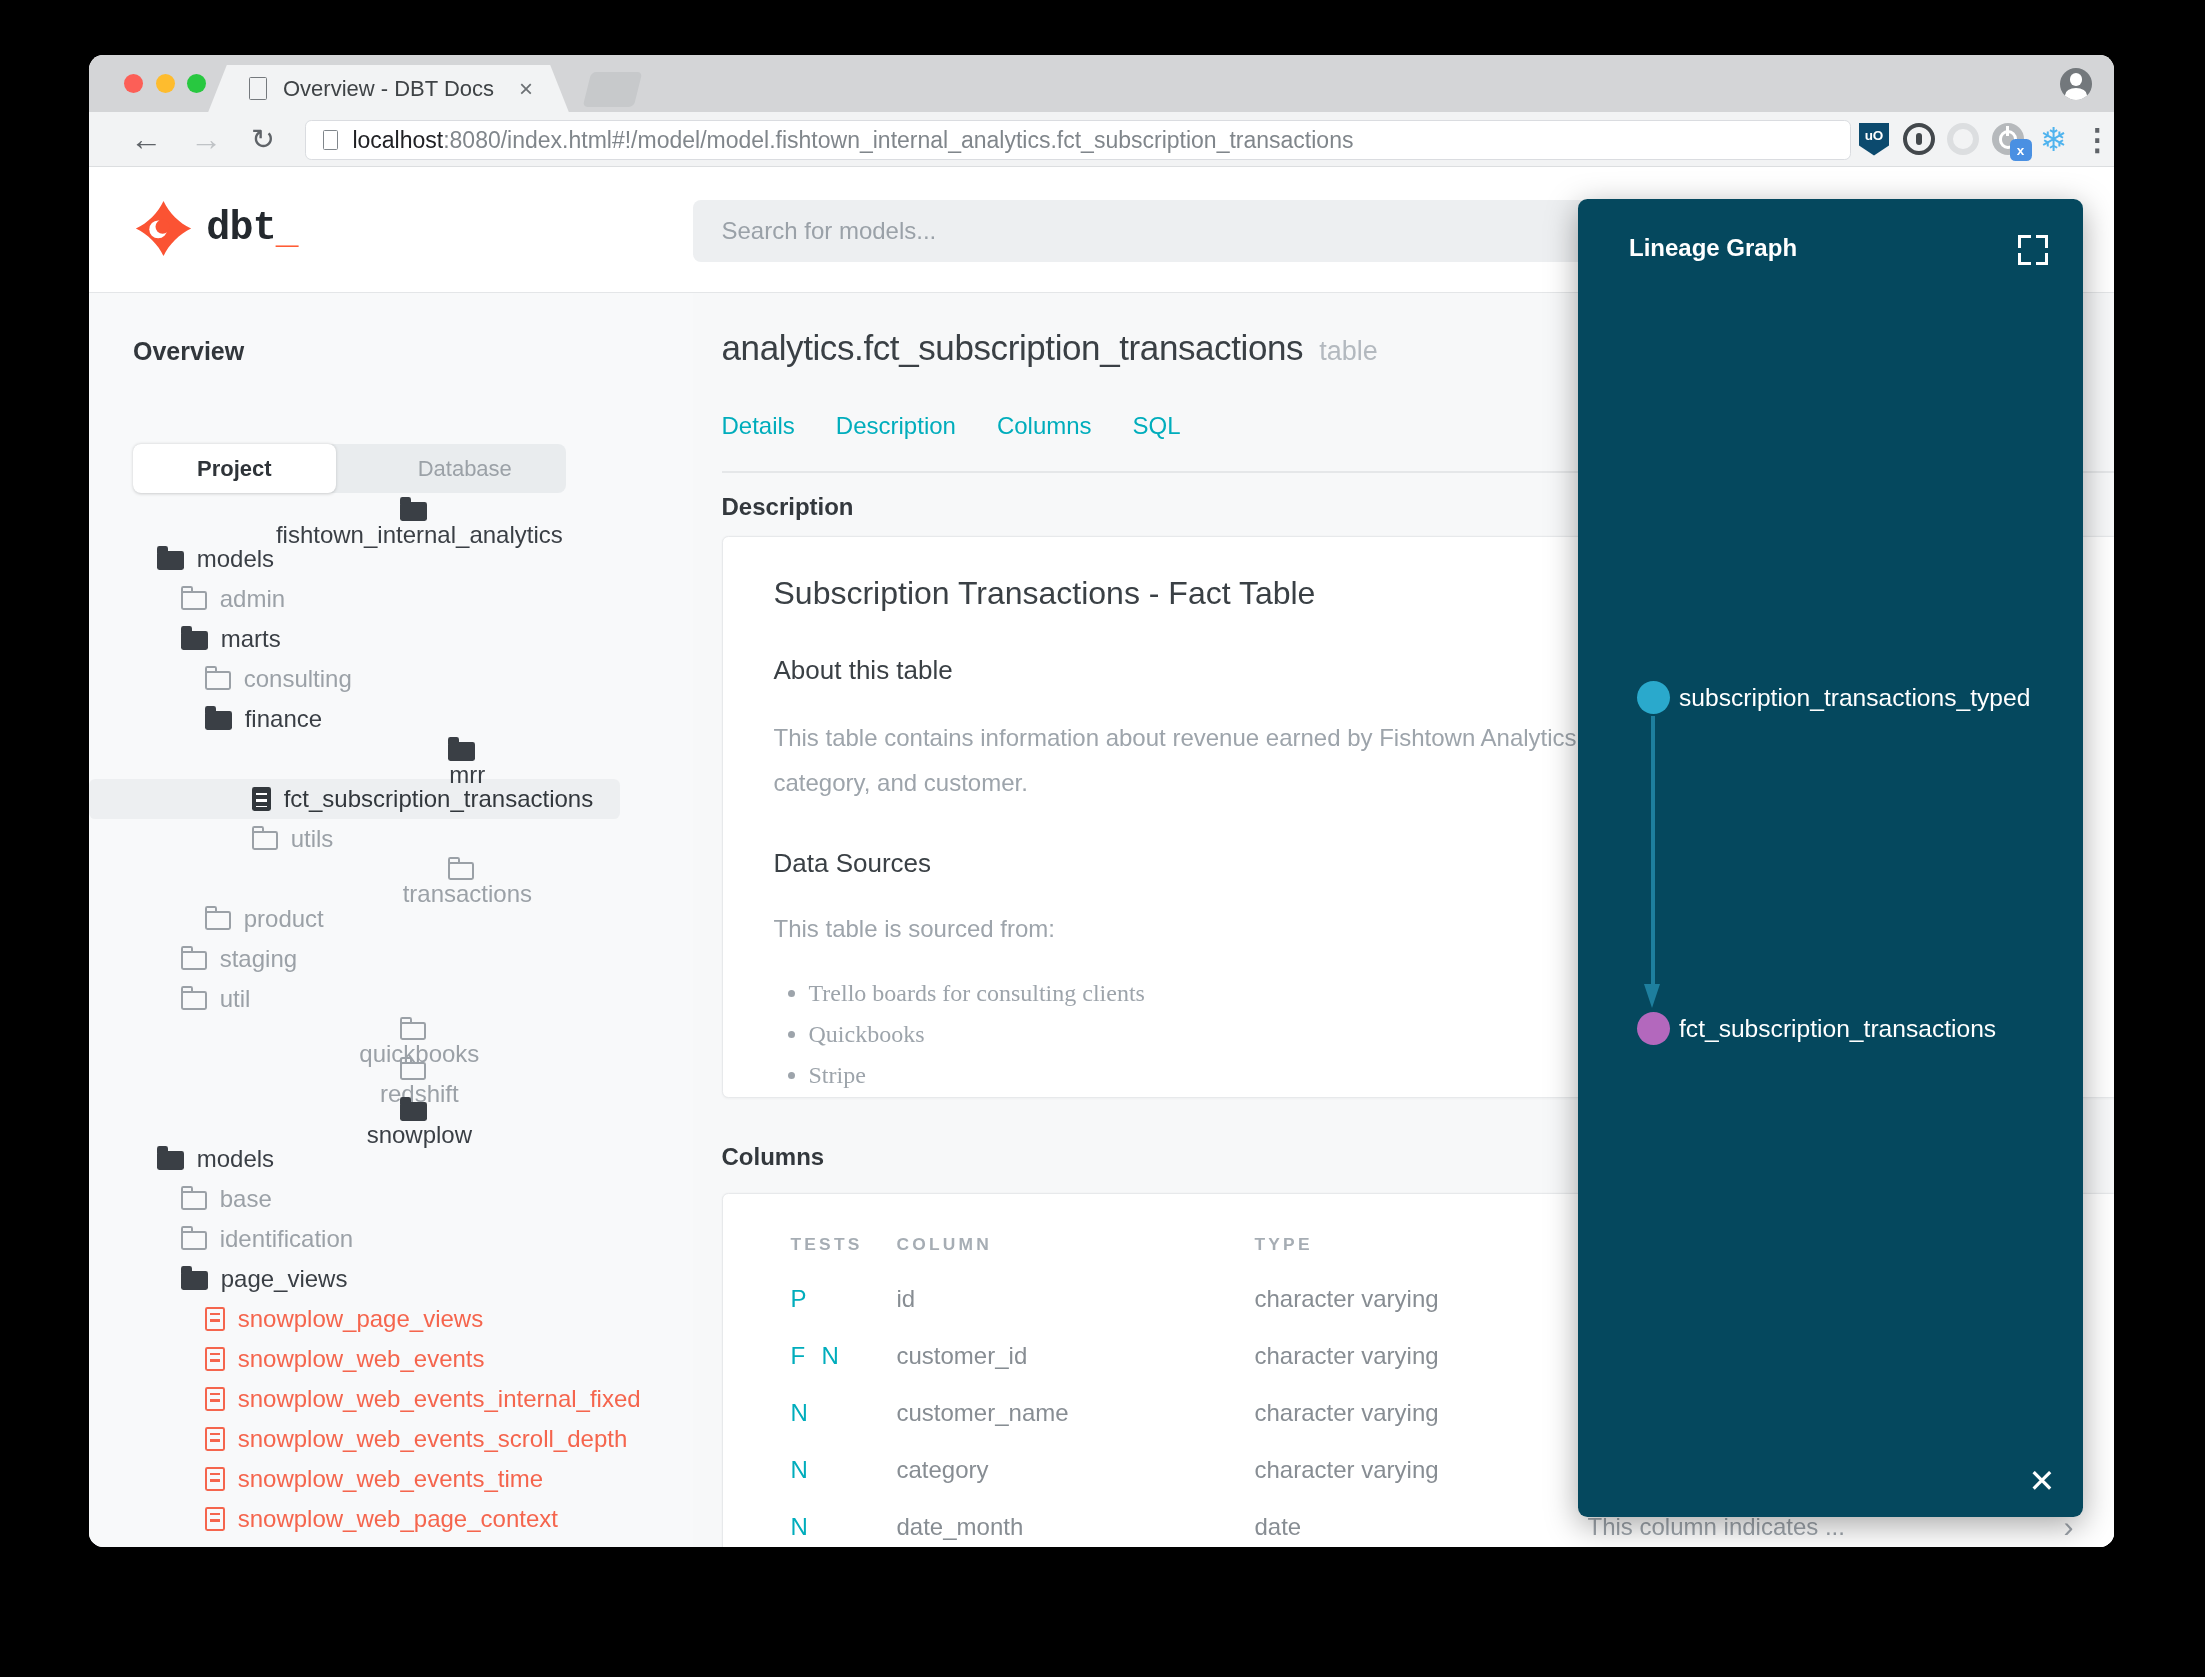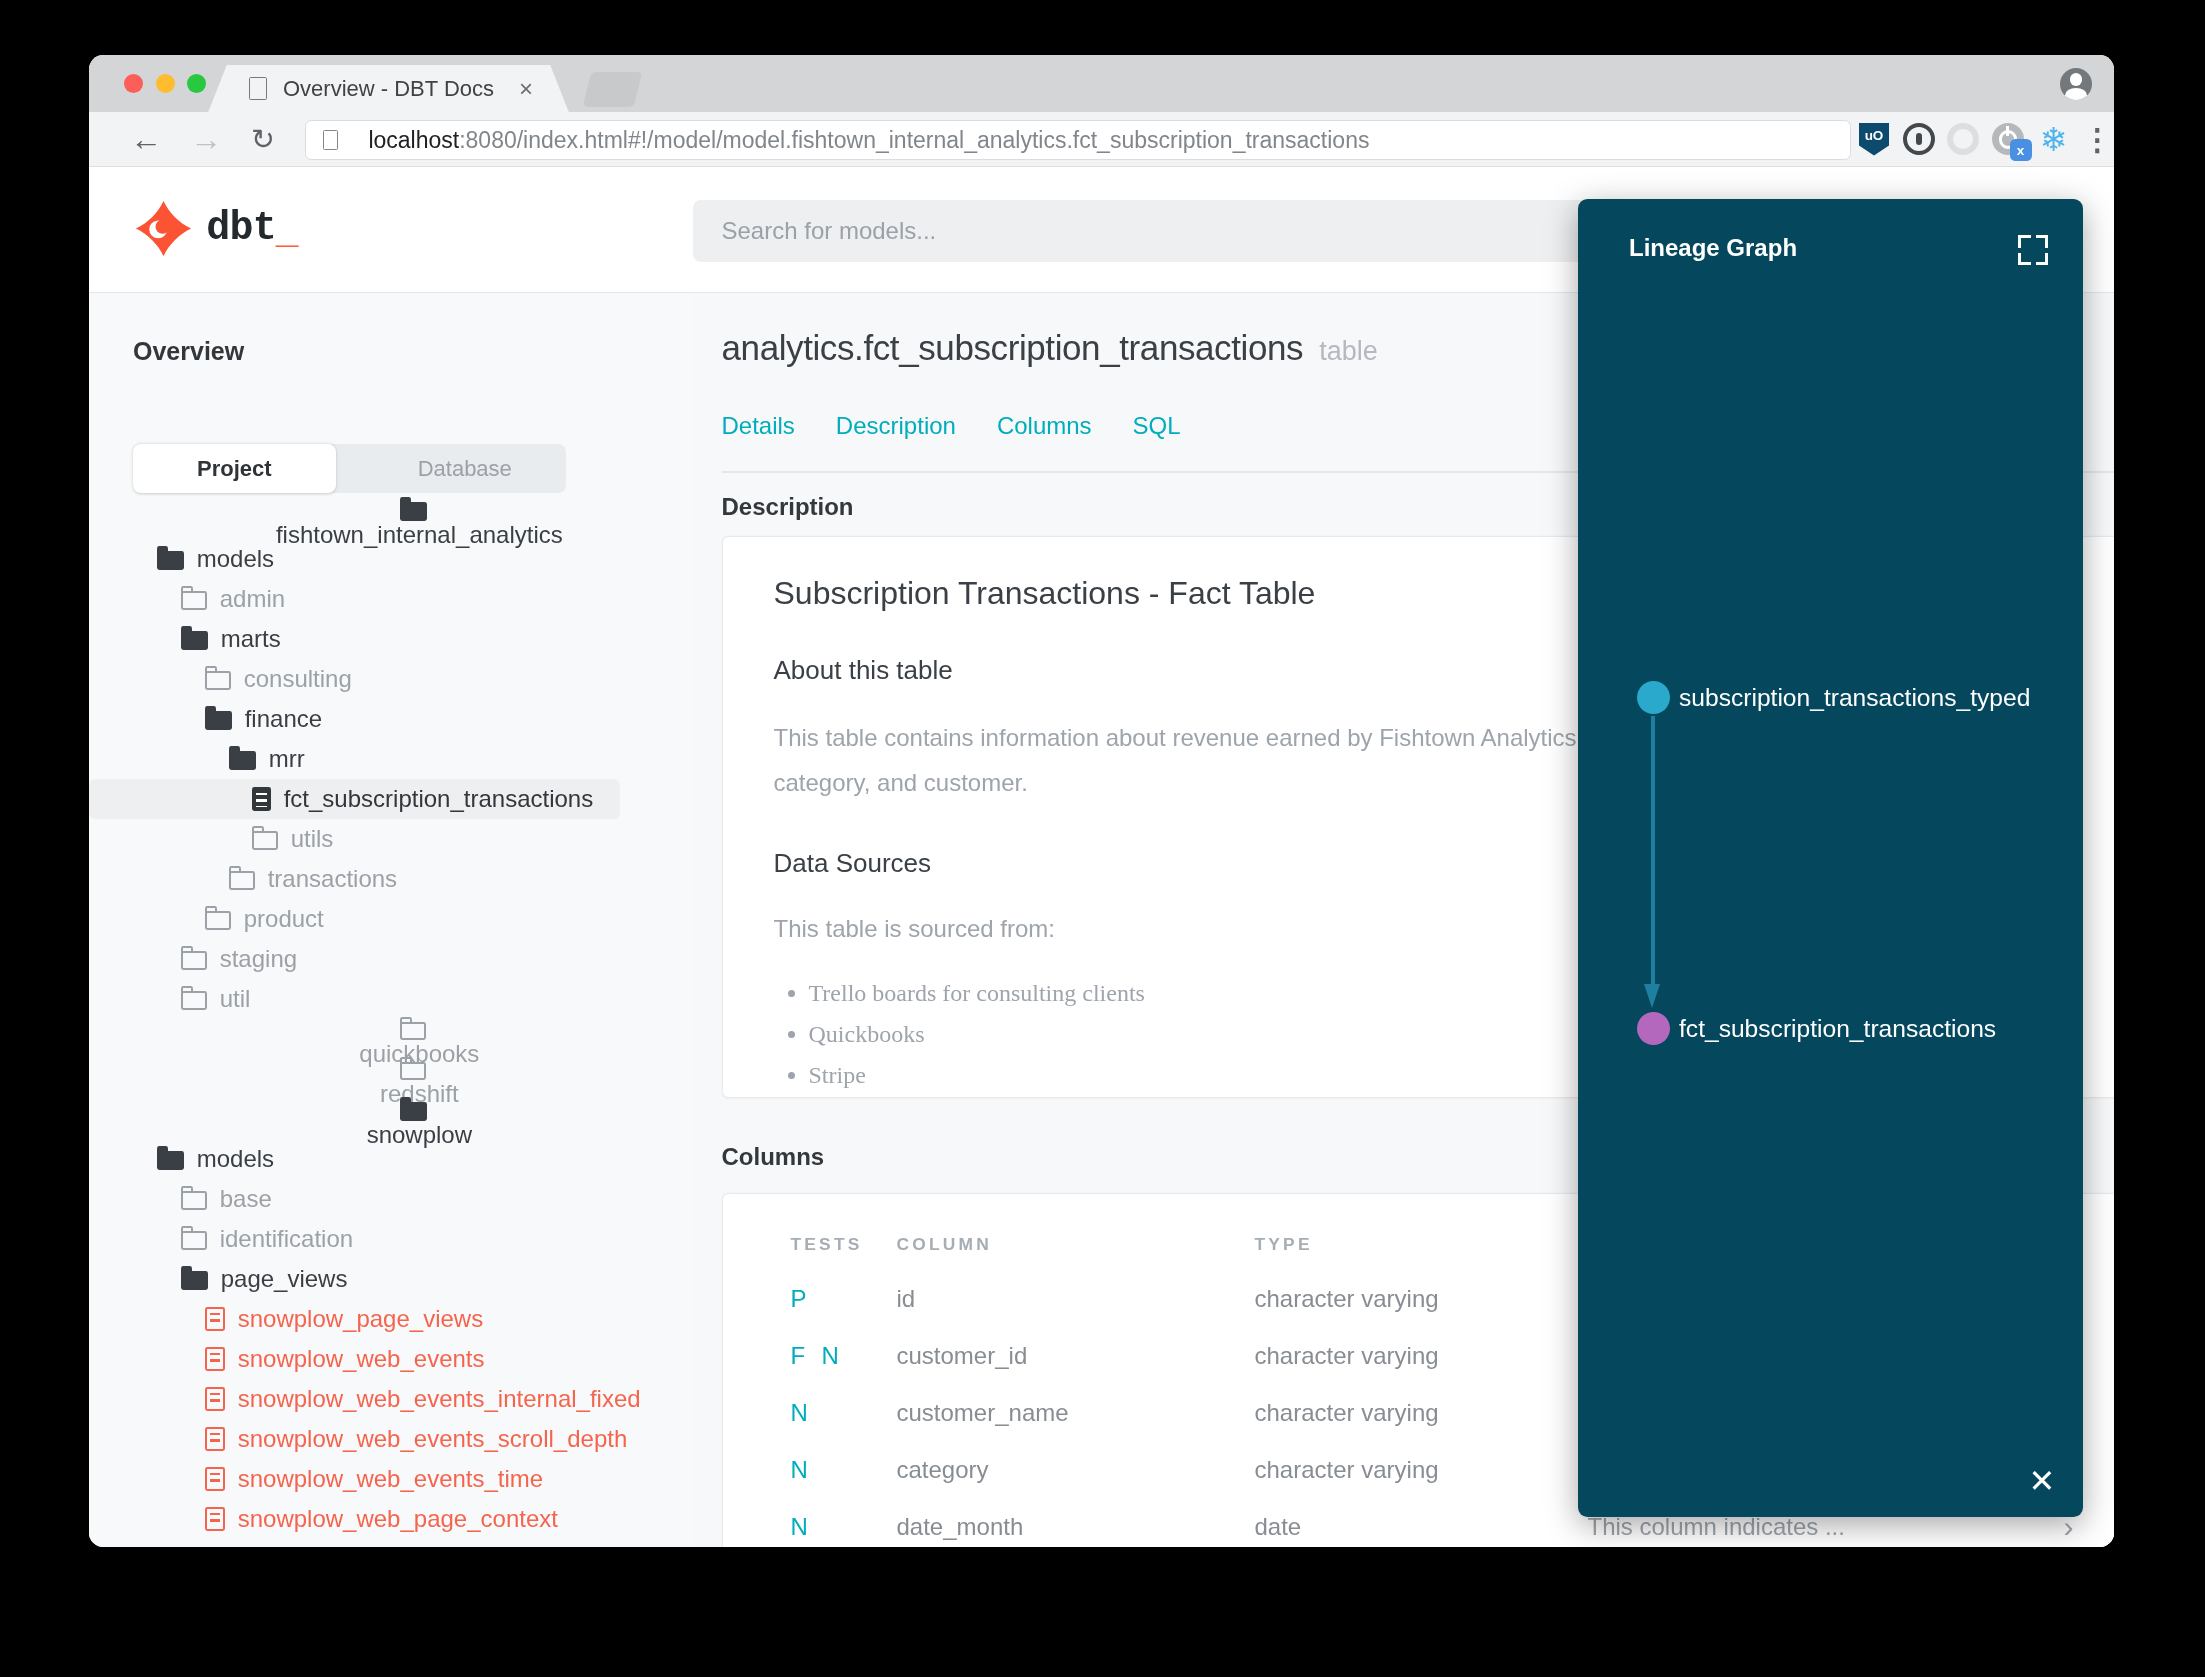--- a/index.html
+++ b/index.html
@@ -33,21 +33,21 @@
   .nav-glyph{position:absolute;top:0;height:54px;display:flex;align-items:center;font-size:32px;color:#5f6368;}
   .g-back{left:41px;}
   .g-fwd{left:101px;color:#c0c3c6;}
   .g-reload{left:162px;font-size:28.5px;}
   .urlbar{
     position:absolute;left:216px;top:8px;width:1546px;height:40px;background:#fff;
     border:0.8px solid #dadce0;border-radius:6.3px;display:flex;align-items:center;box-sizing:border-box;
   }
   .url-doc{width:12.7px;height:17.4px;border:1.6px solid #80868b;border-radius:1.6px;margin-left:17.4px;flex:none;}
   .url-text{margin-left:14.3px;font-size:23px;white-space:nowrap;overflow:hidden;}
-  .url-host{color:#202124;margin-left:16px;}
+  .url-host{color:#202124;}
   .url-rest{color:#80868b;}
   .ext{position:absolute;top:0;height:54px;display:flex;align-items:center;justify-content:center;}
   .ext-ublock{left:1769px;width:32px;}
   .shield{width:30px;height:33px;background:#0c4a6e;clip-path:polygon(0 0,100% 0,100% 70%,50% 100%,0 70%);
     display:flex;align-items:center;justify-content:center;color:#fff;font-weight:bold;font-size:13.5px;padding-bottom:6.3px;box-sizing:border-box;}
   .ext-1p{left:1814px;width:32px;}
   .ring1p{width:24px;height:24px;border:4px solid #43484c;border-radius:50%;position:relative;}
   .ring1p::before{content:'';position:absolute;left:8.7px;top:5.5px;width:6.3px;height:12.7px;background:#43484c;border-radius:3.2px;}
   .ext-donut{left:1858px;width:32px;}
   .donut{width:20.6px;height:20.6px;border:6.3px solid #dcdee0;border-radius:50%;}
@@ -76,21 +76,21 @@
   .sidebar{position:absolute;left:0;top:0;width:604px;height:100%;background:#f8f9fa;}
   .ov-label{position:absolute;left:44px;top:44px;font-size:25px;font-weight:bold;color:#32373c;}
   .toggle{position:absolute;left:44px;top:151px;width:433px;height:49px;background:#e9ecee;border-radius:8px;display:flex;gap:28px;}
   .tg{flex:1;display:flex;align-items:center;justify-content:center;font-size:22px;border-radius:8px;}
   .tg-active{background:#fff;color:#2f3439;font-weight:bold;box-shadow:0 0.8px 3.2px rgba(0,0,0,0.18);}
   .tg-inactive{color:#9ba1a7;}
   .tree{position:absolute;left:0;top:206px;width:100%;}
   .trow{height:40px;display:flex;align-items:center;font-size:24px;color:#9ba1a7;}
   .trow .tl{margin-left:12.7px;white-space:nowrap;}
   .lv0{padding-left:44px;flex-direction:column;} .lv1{padding-left:68px;} .lv2{padding-left:92px;}
-  .lv3{padding-left:116px;} .lv4{padding-left:140px;} .lv5{padding-left:163px;}
+  .lv3{padding-left:116px;} .lv4{padding-left:140px;flex-direction:column;} .lv5{padding-left:163px;}
   .dark{color:#3a3f45;}
   .red{color:#f5654d;}
   .sel{background:#edeff1;border-radius:6.3px;margin-right:73px;color:#32373c;}
   .ic{flex:none;display:inline-block;position:relative;}
   .ic-fo{width:27px;height:19px;background:currentColor;border-radius:2.4px;margin-top:3.2px;}
   .ic-fo::before{content:'';position:absolute;top:-4.8px;left:0;width:11px;height:6.3px;background:currentColor;border-radius:2.4px 2.4px 0 0;}
   .ic-fc{width:22px;height:14.3px;border:2.4px solid currentColor;border-radius:2.4px;margin-top:3.2px;}
   .ic-fc::before{content:'';position:absolute;top:-7.1px;left:-2.4px;width:8px;height:4.8px;border:2.4px solid currentColor;border-bottom:none;border-radius:2.4px 2.4px 0 0;}
   .ic-fd{width:19px;height:24px;background:#32373c;border-radius:2.4px;}
   .ic-fd::after{content:'';position:absolute;left:4px;top:5.5px;right:4px;height:14.3px;

